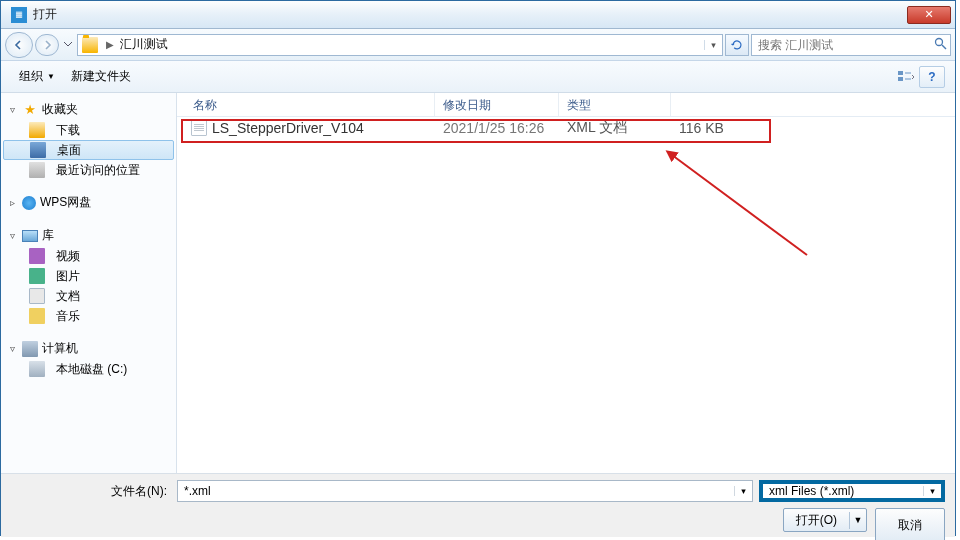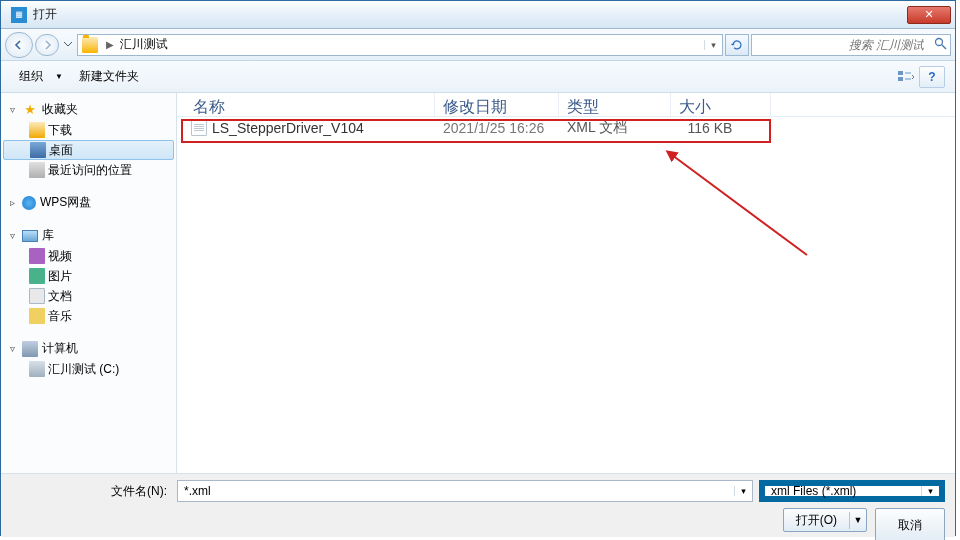--- a/index.html
+++ b/index.html
@@ -18,75 +18,75 @@
 .nav-back svg, .nav-fwd svg { width: 12px; height: 12px; }
 .nav-drop { width: 14px; height: 20px; display: flex; align-items: center; justify-content: center; cursor: pointer; }
 .addr { flex: 1; height: 22px; border: 1px solid #9fb8d2; background: #fff; display: flex; align-items: center; font-size: 12px; }
 .addr .folder-ico { width: 16px; height: 16px; margin: 0 4px; background: linear-gradient(#fceabb, #f8b500); border-radius: 1px; position: relative; }
 .addr .folder-ico::before { content: ""; position: absolute; top: -2px; left: 1px; width: 6px; height: 3px; background: #f8b500; border-radius: 1px 1px 0 0; }
 .addr .sep { color: #666; padding: 0 4px; font-size: 10px; }
 .addr .path { flex: 1; padding-left: 2px; }
 .addr .addr-drop { width: 18px; text-align: center; border-left: 1px solid #d0dce8; cursor: pointer; font-size: 9px; color: #555; }
 .refresh { width: 24px; height: 22px; border: 1px solid #9fb8d2; background: linear-gradient(#f5faff, #dce9f5); display: flex; align-items: center; justify-content: center; cursor: pointer; }
 .search { width: 200px; height: 22px; border: 1px solid #9fb8d2; background: #fff; display: flex; align-items: center; }
-.search input { border: none; flex: 1; font-size: 12px; padding: 0 6px; font-style: italic; color: #888; outline: none; text-align: right; }
+.search input { border: none; flex: 1; font-size: 12px; padding: 0 6px; color: #888; outline: none; }
 .search .mag { width: 20px; text-align: center; color: #4a6a9a; cursor: pointer; }
 
 .toolbar { height: 32px; background: linear-gradient(#f8fbfe, #eaf2f9); border-bottom: 1px solid #d0dce8; display: flex; align-items: center; padding: 0 10px; font-size: 12px; }
-.toolbar .tb-item { padding: 4px 8px; cursor: pointer; display: flex; align-items: center; gap: 10px; }
+.toolbar .tb-item { padding: 4px 8px; cursor: pointer; display: flex; align-items: center; gap: 2px; }
 .toolbar .tb-item .drop { font-size: 8px; margin-left: 2px; }
 .toolbar .spacer { flex: 1; }
 .toolbar .view-btn, .toolbar .help-btn { width: 26px; height: 22px; border: 1px solid transparent; display: flex; align-items: center; justify-content: center; cursor: pointer; }
 .toolbar .help-btn { color: #2a6ac2; font-weight: bold; border: 1px solid #b5cde5; border-radius: 2px; background: linear-gradient(#fdfdfd,#e3eef8); font-size: 12px; }
 
 .body { display: flex; height: 380px; }
 .sidebar { width: 176px; border-right: 1px solid #d8e2ec; background: #fafcfe; overflow: auto; padding: 6px 0; }
 .sb-group { margin-bottom: 12px; }
 .sb-head { display: flex; align-items: center; padding: 2px 6px; font-size: 12px; gap: 4px; cursor: pointer; }
 .sb-head .exp { width: 11px; height: 11px; display: flex; align-items: center; justify-content: center; font-size: 10px; color: #555; }
-.sb-item { display: flex; align-items: center; padding: 2px 6px 2px 28px; font-size: 12px; gap: 3px; cursor: pointer; height: 20px; }
+.sb-item { display: flex; align-items: center; padding: 2px 6px 2px 28px; font-size: 12px; gap: 11px; cursor: pointer; height: 20px; }
 .sb-item.selected { background: linear-gradient(#e4f1fb, #cfe6f7); border: 1px solid #8fc2ea; border-radius: 2px; margin: 0 2px; padding-left: 26px; }
 .ico { width: 16px; height: 16px; display: inline-flex; align-items: center; justify-content: center; flex-shrink: 0; }
 .ico-star { color: #f2a900; font-size: 13px; }
 .ico-dl { background: linear-gradient(#fceabb,#f2a900); border-radius: 1px; }
 .ico-desk { background: linear-gradient(#7aa8d8,#3d6ca6); border-radius: 1px; }
 .ico-recent { background: linear-gradient(#e0e0e0,#b0b0b0); border-radius: 1px; }
 .ico-wps { width: 14px; height: 14px; background: radial-gradient(#5ab4f2,#1b7ed0); border-radius: 50%; }
 .ico-lib { width: 16px; height: 12px; background: linear-gradient(#b8dff8,#6aa8d8); border: 1px solid #4a82b8; }
 .ico-vid { background: #a862c2; border-radius: 1px; }
 .ico-pic { background: #48b28a; border-radius: 1px; }
 .ico-doc { background: #e8e8e8; border: 1px solid #a8b8c8; border-radius: 1px; }
 .ico-mus { background: #f0d060; border-radius: 1px; }
 .ico-pc { background: linear-gradient(#c0d0e0,#8098b0); border-radius: 1px; }
 .ico-drive { background: linear-gradient(#d8e0e8,#a0b0c0); border-radius: 1px; }
 
 .filelist { flex: 1; background: #fff; position: relative; }
-.cols { display: flex; height: 24px; border-bottom: 1px solid #e4ecf4; font-size: 16px; color: #3a5a8a; }
+.cols { display: flex; height: 24px; border-bottom: 1px solid #e4ecf4; font-size: 12px; color: #3a5a8a; }
 .col { padding: 4px 8px; border-right: 1px solid #e8eef4; }
 .col-name { width: 258px; padding-left: 16px; }
 .col-date { width: 124px; }
 .col-type { width: 112px; }
 .col-size { width: 100px; text-align: left; }
 
 .row { display: flex; height: 22px; align-items: center; font-size: 14px; color: #333; }
 .row .cell { padding: 0 8px; }
 .row .c-name { width: 258px; display: flex; align-items: center; gap: 5px; padding-left: 14px; }
 .row .c-date { width: 124px; color: #777; }
 .row .c-type { width: 112px; color: #555; }
-.row .c-size { width: 100px; text-align: center; padding-right: 30px; color: #555;}
+.row .c-size { width: 100px; text-align: left; padding-right: 30px; color: #555;}
 .file-ico { width: 16px; height: 16px; background: #fff; border: 1px solid #b8c4d0; border-radius: 1px; position: relative; }
 .file-ico::after { content: ""; position: absolute; top: 3px; left: 2px; right: 2px; height: 1px; background: #c0c8d0; box-shadow: 0 2px #c0c8d0, 0 4px #c0c8d0, 0 6px #c0c8d0; }
 
 .bottom { height: 64px; background: #f0f0f0; border-top: 1px solid #d8e0e8; padding: 6px 10px; display: flex; flex-direction: column; gap: 6px; }
 .brow { display: flex; align-items: center; gap: 6px; }
 .brow .lbl { width: 160px; text-align: right; font-size: 12px; padding-right: 4px; }
 .fname { flex: 1; height: 22px; border: 1px solid #a8b8c8; background: #fff; display: flex; align-items: center; font-size: 12px; }
 .fname input { border: none; flex: 1; padding: 0 6px; font-size: 12px; outline: none; }
 .fname .dd, .filter .dd { width: 18px; text-align: center; border-left: 1px solid #d0d8e0; cursor: pointer; font-size: 9px; }
-.filter { width: 186px; height: 22px; border: 6px solid #0369a1; background: #fff; display: flex; align-items: center; font-size: 12px; }
+.filter { width: 186px; height: 22px; border: 4px solid #0369a1; background: #fff; display: flex; align-items: center; font-size: 12px; }
 .filter span:first-child { flex: 1; padding: 0 6px; }
 .btns { display: flex; gap: 8px; justify-content: flex-end; }
 .btn { height: 24px; border: 1px solid #8aa6c2; background: linear-gradient(#fdfdfd, #e2ecf5); font-size: 12px; border-radius: 2px; cursor: pointer; display: flex; align-items: center; }
 .btn-open { padding: 0; }
 .btn-open .main { padding: 0 12px; border-right: 1px solid #b0c4d8; }
 .btn-open .dd { width: 16px; text-align: center; font-size: 9px; }
 .btn-cancel { padding: 16px 22px; }
 
 .annot-box { position: absolute; border: 2px solid #d02020; pointer-events: none; }
 .annot-arrow { position: absolute; pointer-events: none; }
@@ -213,31 +213,30 @@
           </div>
       </div>
       <div class="sb-group">
         <div class="sb-head">
           <span class="exp">▿</span>
           <span class="ico ico-pc"></span>
           <span>计算机</span>
         </div>
         <div class="sb-item">
             <span class="ico ico-drive"></span>
-            <span>汇川测试 (C:)</span>
+            <span>本地磁盘 (C:)</span>
           </div>
       </div>
     </div>
 
     <div class="filelist">
       <div class="cols">
         <div class="col col-name">名称</div>
         <div class="col col-date">修改日期</div>
         <div class="col col-type">类型</div>
-        <div class="col col-size">大小</div>
       </div>
       <div class="row">
         <div class="cell c-name">
             <span class="file-ico"></span>
             <span>LS_StepperDriver_V104</span>
           </div>
         <div class="cell c-date">2021/1/25 16:26</div>
         <div class="cell c-type">XML 文档</div>
         <div class="cell c-size">116 KB</div>
       </div>

